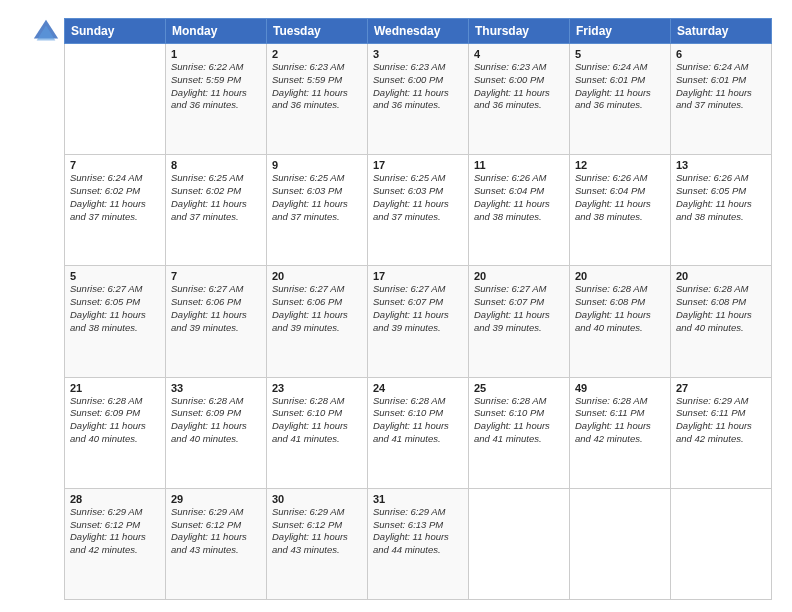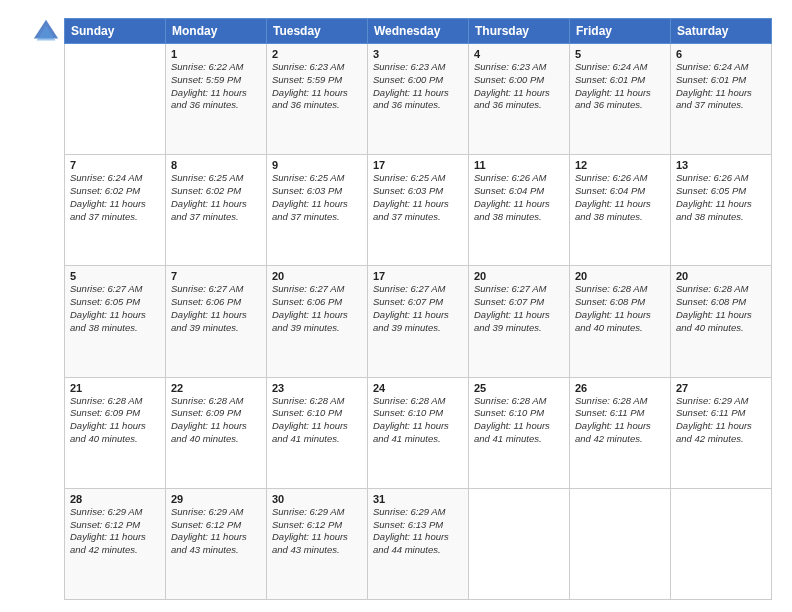--- a/index.html
+++ b/index.html
@@ -224,37 +224,37 @@
             <div class="day-number">20</div>
             <div class="day-detail">Sunrise: 6:28 AM<br>Sunset: 6:08 PM<br>Daylight: 11 hours and 40 minutes.</div>
           </td>
         </tr>
         <tr>
           <td>
             <div class="day-number">21</div>
             <div class="day-detail">Sunrise: 6:28 AM<br>Sunset: 6:09 PM<br>Daylight: 11 hours and 40 minutes.</div>
           </td>
           <td>
-            <div class="day-number">22</div>
+            <div class="day-number">33</div>
             <div class="day-detail">Sunrise: 6:28 AM<br>Sunset: 6:09 PM<br>Daylight: 11 hours and 40 minutes.</div>
           </td>
           <td>
             <div class="day-number">23</div>
             <div class="day-detail">Sunrise: 6:28 AM<br>Sunset: 6:10 PM<br>Daylight: 11 hours and 41 minutes.</div>
           </td>
           <td>
             <div class="day-number">24</div>
             <div class="day-detail">Sunrise: 6:28 AM<br>Sunset: 6:10 PM<br>Daylight: 11 hours and 41 minutes.</div>
           </td>
           <td>
             <div class="day-number">25</div>
             <div class="day-detail">Sunrise: 6:28 AM<br>Sunset: 6:10 PM<br>Daylight: 11 hours and 41 minutes.</div>
           </td>
           <td>
-            <div class="day-number">26</div>
+            <div class="day-number">49</div>
             <div class="day-detail">Sunrise: 6:28 AM<br>Sunset: 6:11 PM<br>Daylight: 11 hours and 42 minutes.</div>
           </td>
           <td>
             <div class="day-number">27</div>
             <div class="day-detail">Sunrise: 6:29 AM<br>Sunset: 6:11 PM<br>Daylight: 11 hours and 42 minutes.</div>
           </td>
         </tr>
         <tr>
           <td>
             <div class="day-number">28</div>

